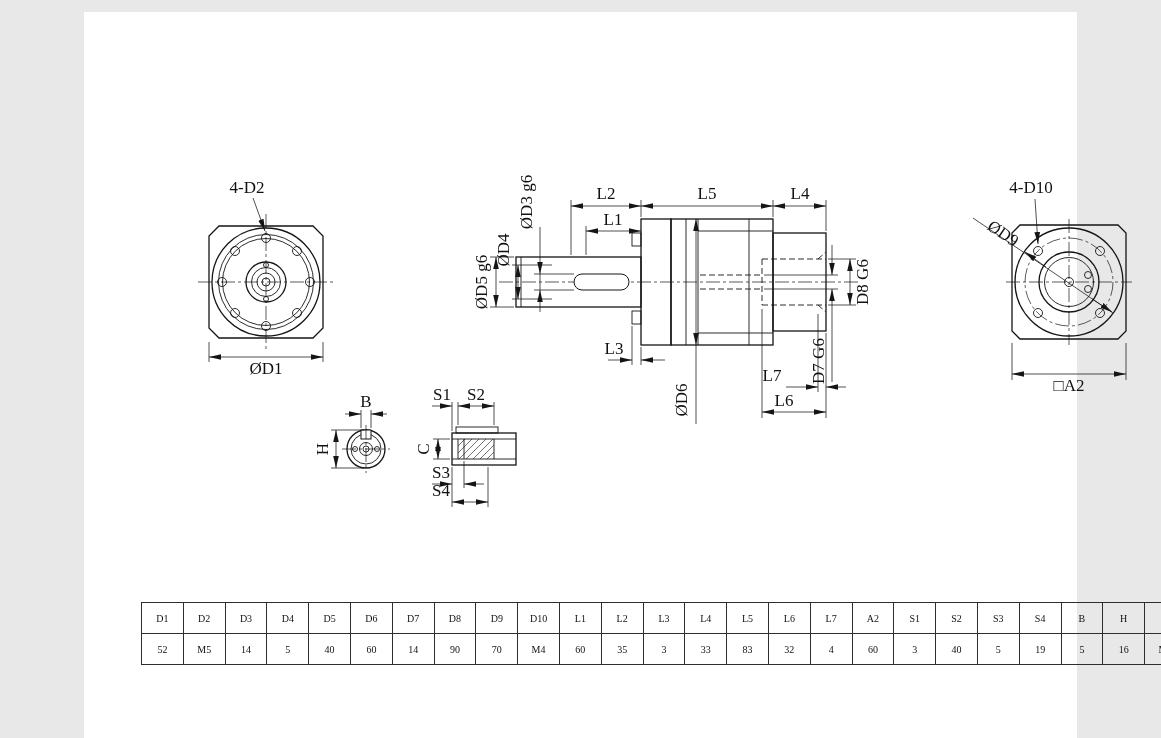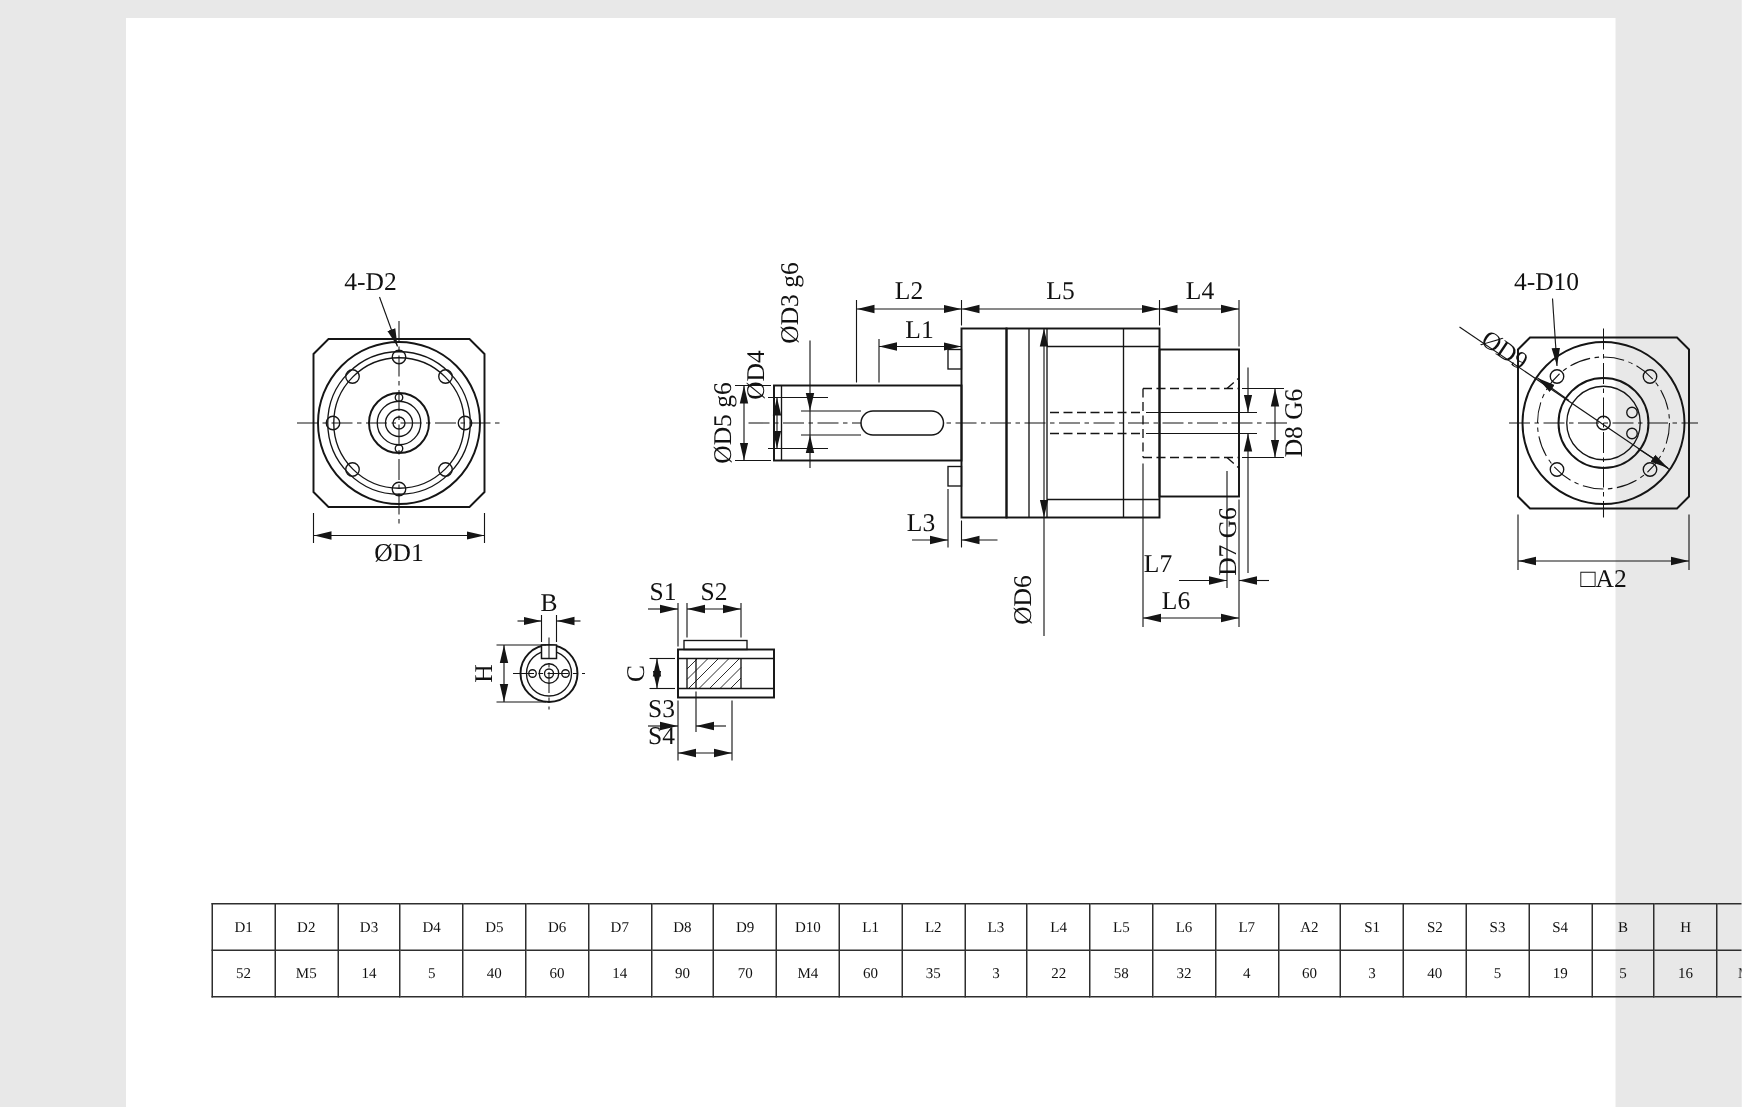--- a/index.html
+++ b/index.html
@@ -284,22 +284,22 @@
       <td>5</td>
       <td>40</td>
       <td>60</td>
       <td>14</td>
       <td>90</td>
       <td>70</td>
       <td>M4</td>
       <td>60</td>
       <td>35</td>
       <td>3</td>
-      <td>22</td>
-      <td>58</td>
+      <td>33</td>
+      <td>83</td>
       <td>32</td>
       <td>4</td>
       <td>60</td>
       <td>3</td>
       <td>40</td>
       <td>5</td>
       <td>19</td>
       <td>5</td>
       <td>16</td>
       <td>M5</td>

